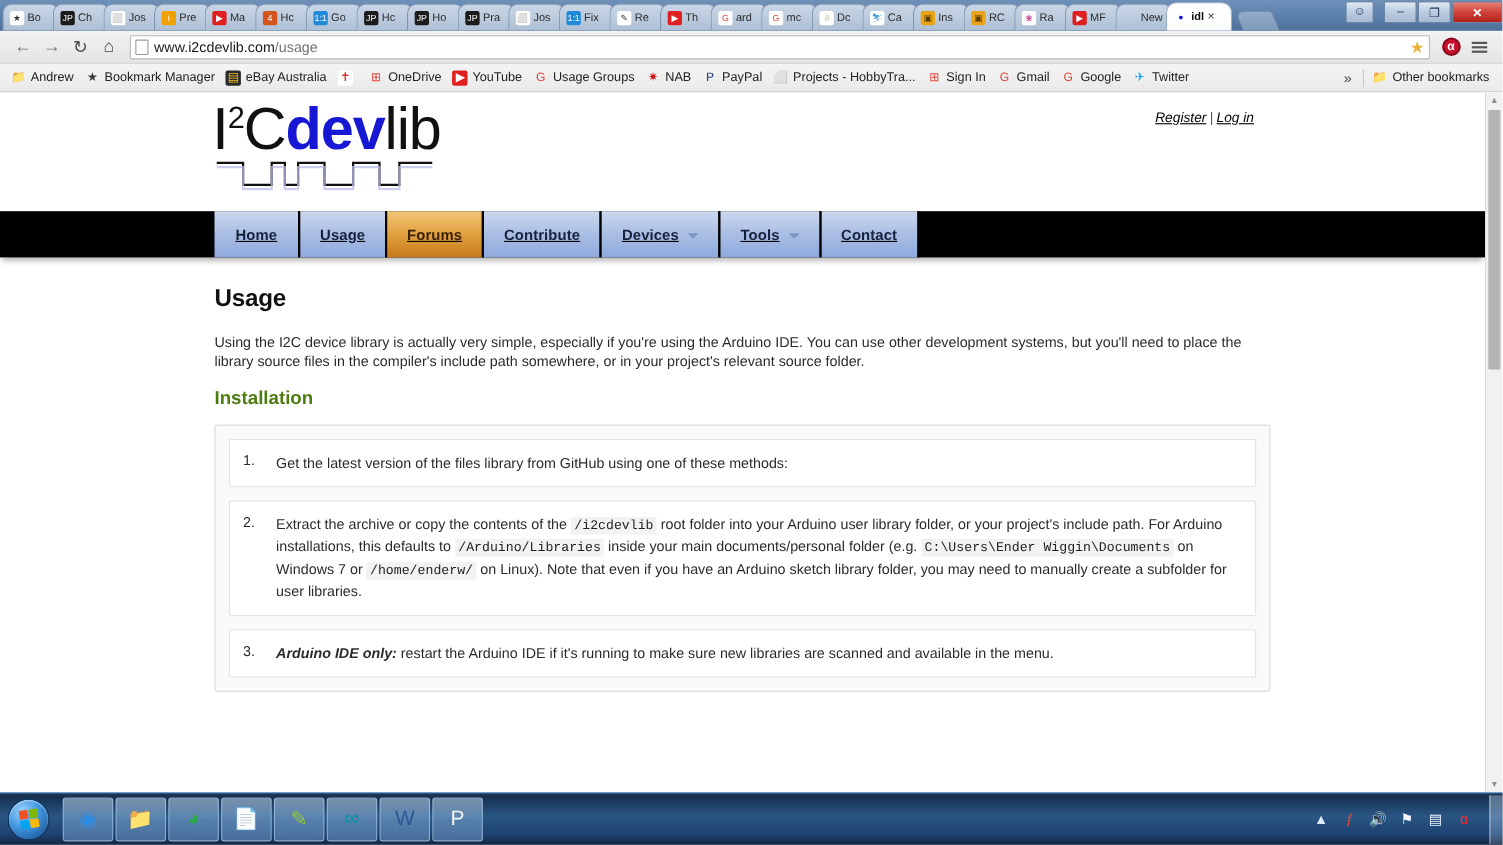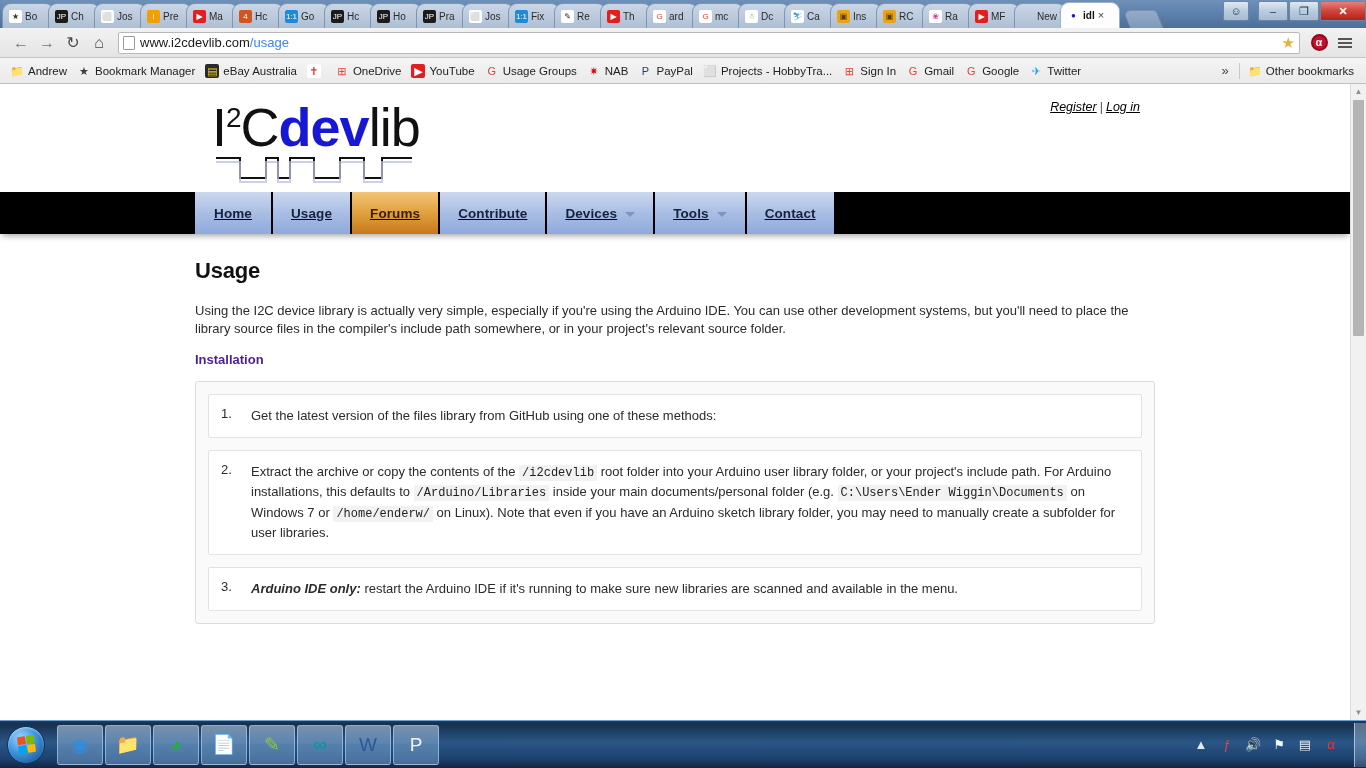--- a/index.html
+++ b/index.html
@@ -120,21 +120,21 @@
     display: flex; align-items: center;
     padding: 0 4px;
     font-size: 13px;
   }
   .omnibox .pageicon {
     width: 12px; height: 14px;
     border: 1px solid #9a9a9a; background: #fff;
     margin-right: 5px; border-radius: 1px; flex: 0 0 12px;
   }
   .omnibox .urltext { color: #1a1a1a; }
-  .omnibox .urltext .dim { color: #3b82f6; }
+  .omnibox .urltext .dim { color: #737373; }
   .star { color: #e8b33a; font-size: 15px; margin-left: auto; }
   .tbicon { width: 26px; height: 26px; display:flex; align-items:center; justify-content:center; }
   .avira-ico {
     width: 17px; height: 17px; border-radius: 50%;
     background: #c8102e; border: 2px solid #8d0b20;
     display: flex; align-items: center; justify-content: center;
     color: #fff; font-size: 11px; font-weight: bold; line-height: 1;
   }
   .hamburger { display: flex; flex-direction: column; gap: 2px; }
   .hamburger i { display: block; width: 14px; height: 2px; background: #555; }
@@ -188,21 +188,21 @@
     background: #b4b4b4; border-radius: 1px;
   }
 
   
   .site { width: 100%; }
   .site-header {
     position: relative;
     height: 108px;
     padding: 8px 0 0 0;
   }
-  .logo { position: absolute; left: 193px; top: 16px; margin-left: 19px; }
+  .logo { position: absolute; left: 193px; top: 6px; }
   .logo .wordmark {
     font-family: "Liberation Sans", sans-serif;
     font-size: 54px;
     letter-spacing: -1px;
     line-height: 1;
     color: #111;
   }
   .logo .wordmark sup { font-size: 28px; vertical-align: super; line-height: 0; }
   .logo .wordmark .blue { color: #1718d4; font-weight: bold; }
   .logo svg { display: block; margin-top: -4px; margin-left: 2px; }
@@ -256,21 +256,21 @@
   
   .content {
     padding: 24px 195px 0 195px;
     font-size: 13px; color: #2b2b2b;
   }
   .content h1 {
     font-size: 22px; font-weight: bold; color: #111;
     margin-bottom: 18px; letter-spacing: -.2px;
   }
   .content h2 {
-    font-size: 13px; font-weight: bold; color: #4c1d95;
+    font-size: 17px; font-weight: bold; color: #4d7c0f;
     margin: 14px 0 14px 0;
   }
   .content p.lead { font-size: 13px; line-height: 1.38; color: #2b2b2b; max-width: 960px; }
 
   .steps {
     border: 1px solid #dcdcdc;
     background: #fafafa;
     border-radius: 3px;
     padding: 12px;
     margin-top: 8px;

